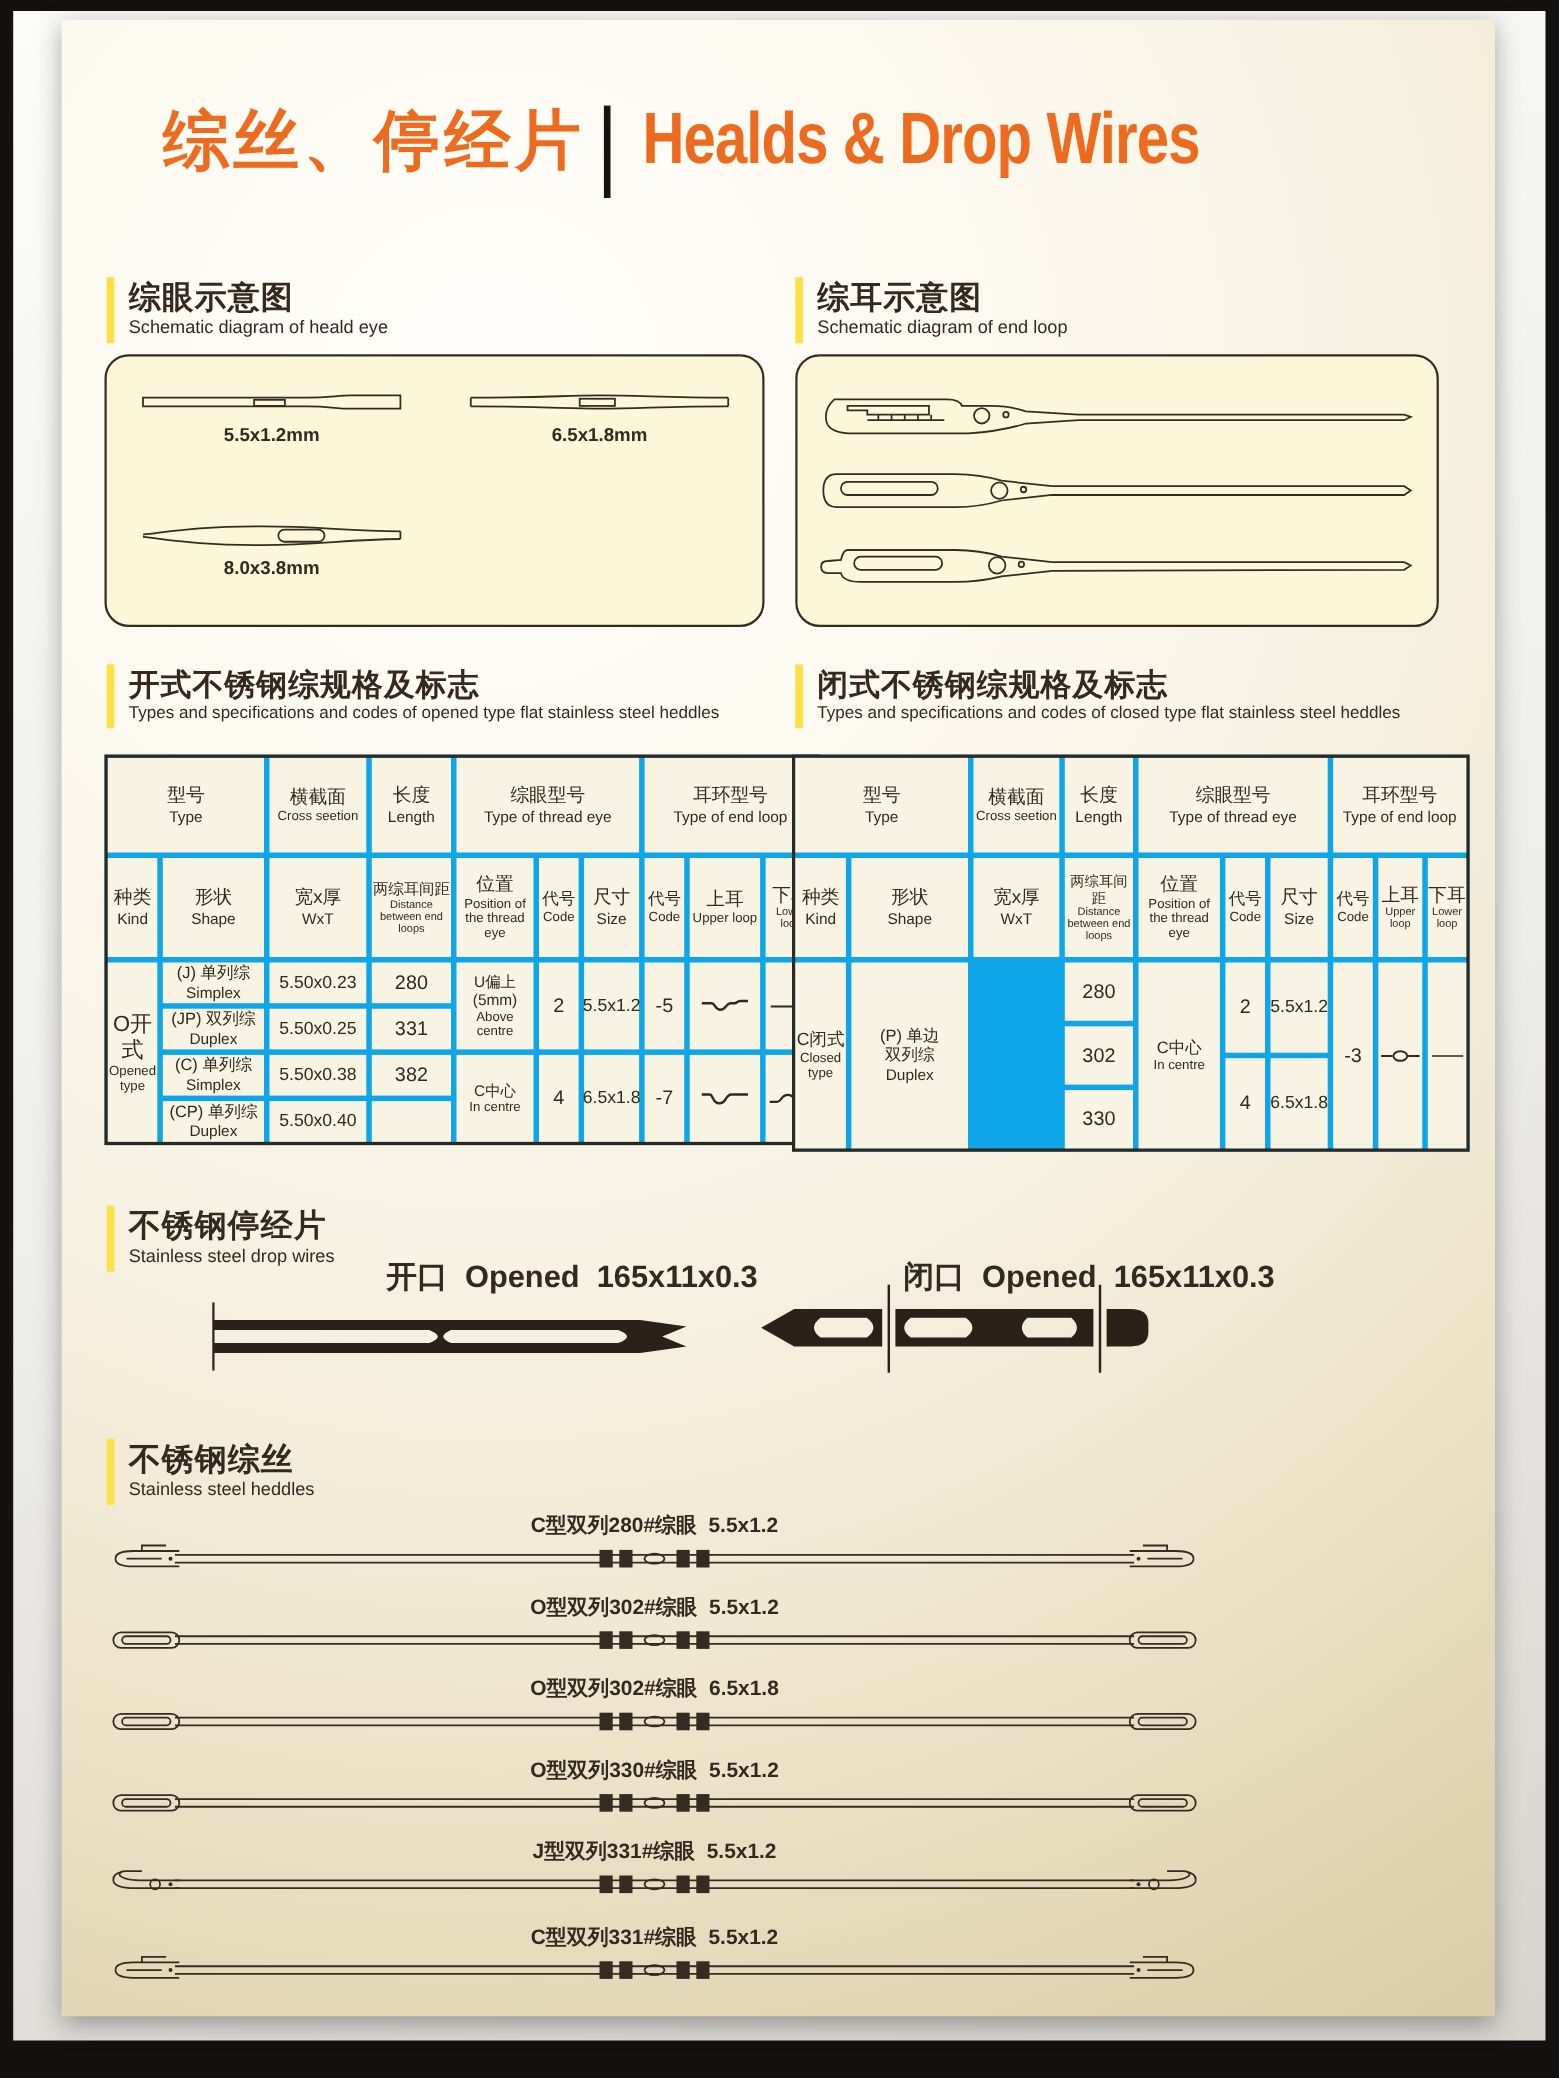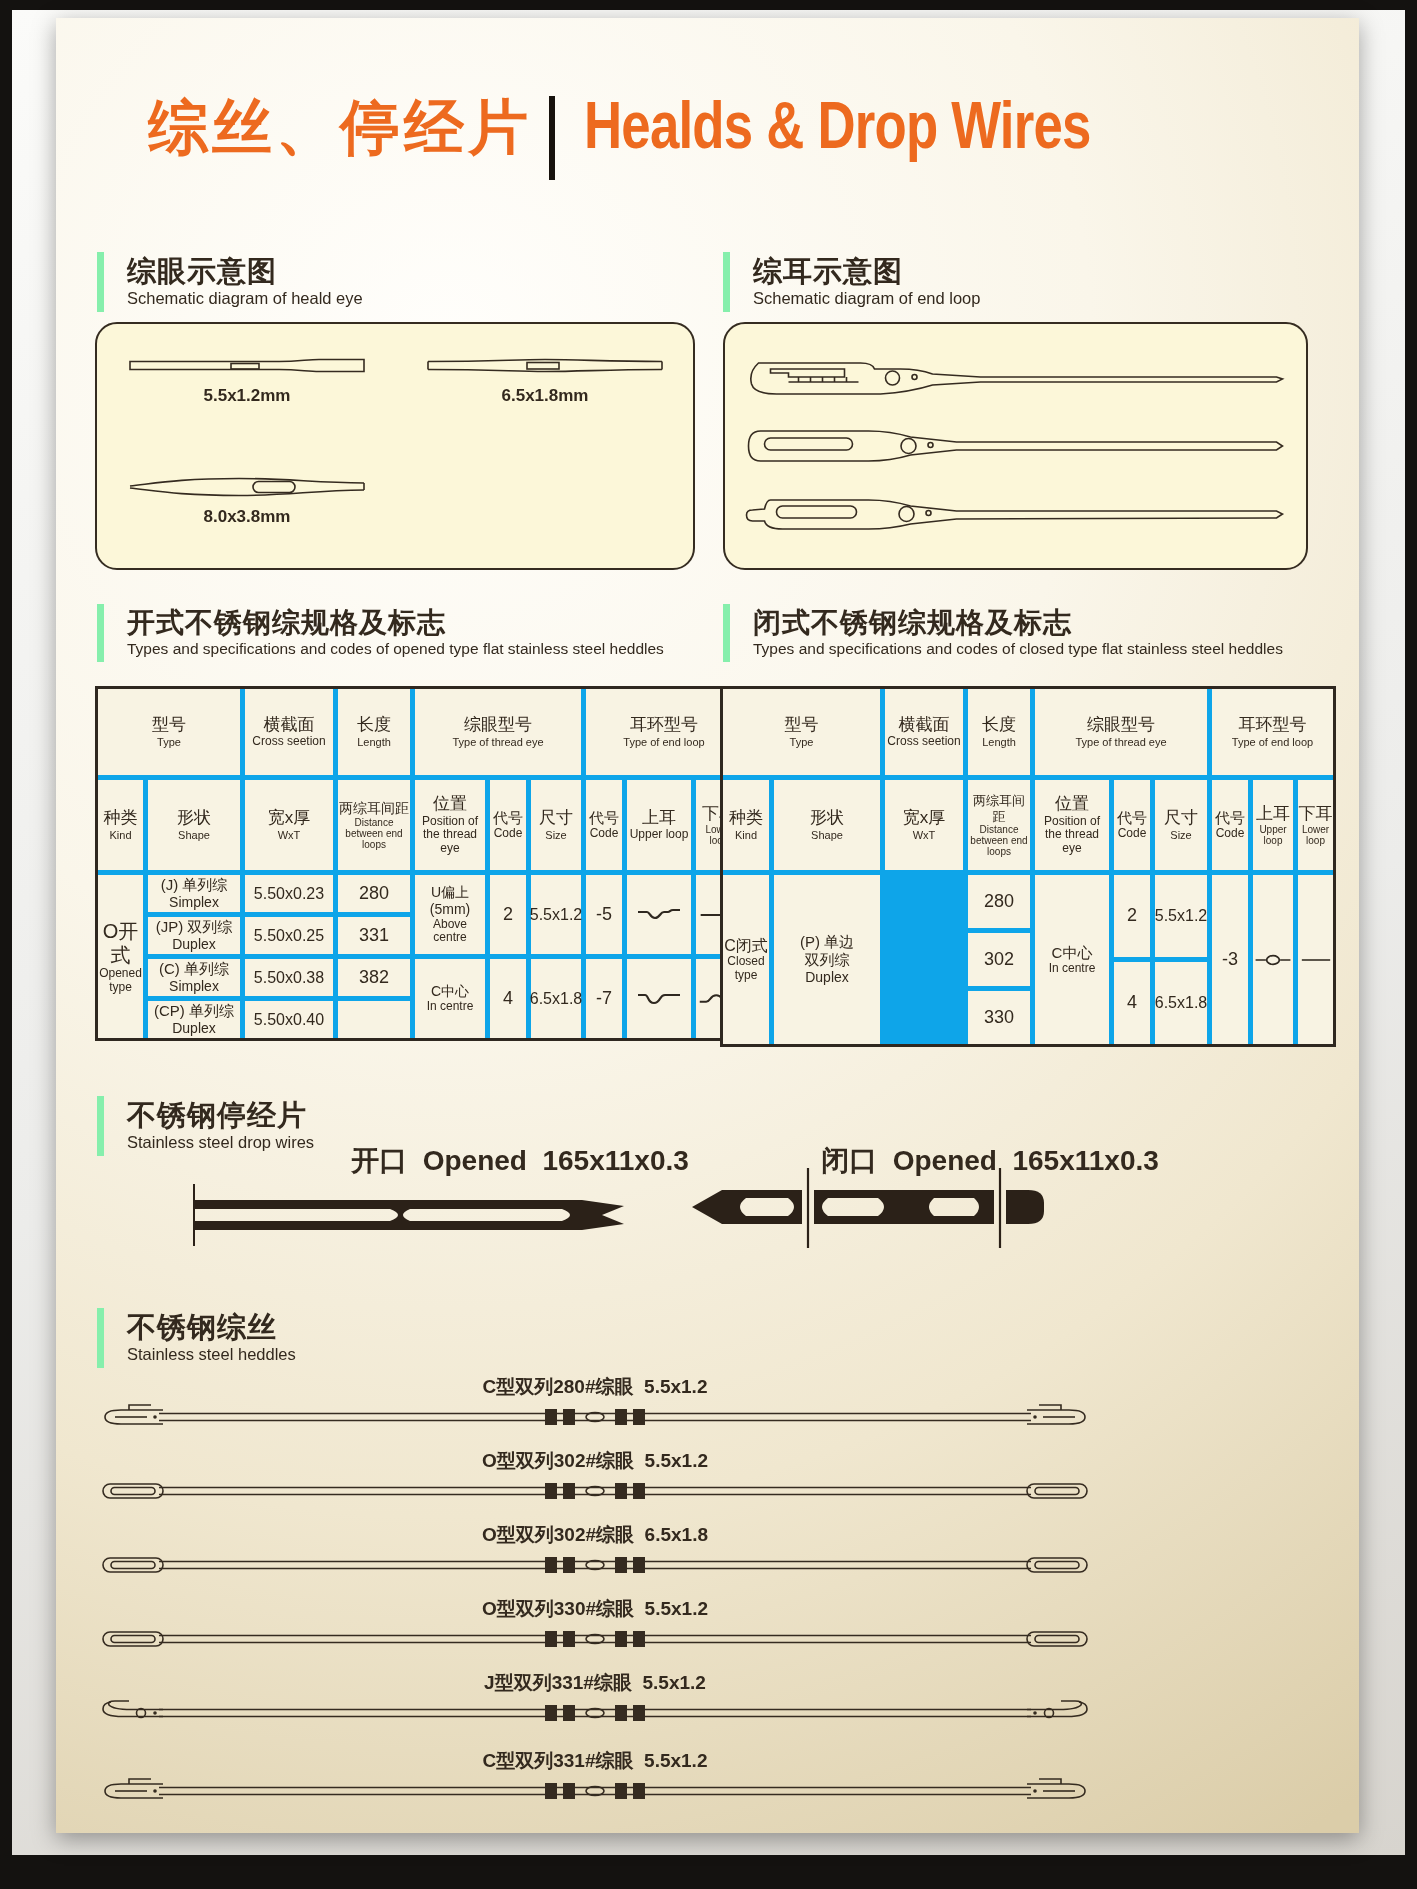--- a/index.html
+++ b/index.html
@@ -9,39 +9,39 @@
        background:linear-gradient(165deg,#fbfbf9 0%,#ececea 55%,#d7d4ce 100%);}
   .sheet{position:absolute;left:56px;top:18px;right:58px;bottom:56px;
          background:radial-gradient(130% 95% at 30% 18%, #fffefb 0%, #faf6ea 38%, #f0e7cf 68%, #dbcda9 100%);
          box-shadow:0 6px 22px rgba(0,0,0,.35);}
   
   .title-cn{position:absolute;left:148px;top:98px;font-size:60px;font-weight:700;letter-spacing:4px;line-height:1;}
   .title-bar{position:absolute;left:549px;top:96px;width:6px;height:84px;background:#17120d;}
   .title-en{position:absolute;left:584px;top:92px;font-size:66px;font-weight:700;line-height:1;
             transform:scaleX(.8);transform-origin:left center;letter-spacing:-1px;white-space:nowrap;}
   
-  .sec-h{position:absolute;border-left:7px solid #86efac;padding:3px 0 3px 23px;}
+  .sec-h{position:absolute;border-left:7px solid #fde047;padding:3px 0 3px 13px;}
   .sec-h .cn{font-size:29px;font-weight:700;line-height:1.15;letter-spacing:1px;}
   .sec-h .en{font-size:16.5px;line-height:1.25;}
   .sec-h.small .cn{font-size:28px;}
   .sec-h.small .en{font-size:15.5px;}
   
   .panel{position:absolute;background:#fcf7d9;border:2px solid #352c21;border-radius:22px;box-sizing:border-box;}
   .eye-grid{display:grid;grid-template-columns:300px 296px;padding-top:29px;row-gap:26px;}
   .eye-cell{display:flex;flex-direction:column;align-items:center;}
   .eye-cell svg{width:250px;height:26px;}
   .eye-label{font-size:17px;font-weight:700;margin-top:7px;}
   .loop-stack{display:flex;flex-direction:column;justify-content:space-evenly;height:100%;padding:10px 14px;box-sizing:border-box;}
   .loop-stack svg{width:548px;height:46px;}
   
   .tbl{position:absolute;display:grid;gap:5px;background:#0ea5e9;border:3px solid #2f2820;}
   .tbl>div{background:#f8f3e3;display:flex;flex-direction:column;align-items:center;justify-content:center;
            text-align:center;line-height:1.2;}
   .tbl .cn{font-size:17px;}
-  .tbl .en{font-size:11px;}
+  .tbl .en{font-size:14px;}
   .tbl .en.xs{font-size:10px;line-height:1.1;}
   .tbl .en.sm{font-size:12px;line-height:1.15;}
   .tbl .num{font-size:18px;}
   .tbl .val{font-size:16px;}
   .tbl .shape-cn{font-size:15px;}
   .tbl .shape-en{font-size:14px;}
   .ln{stroke:#352b20;stroke-width:1.6;fill:none;}
   .lnf{fill:#352b20;stroke:none;}
   .glyph{stroke:#2f2820;stroke-width:2.2;fill:none;}
   

